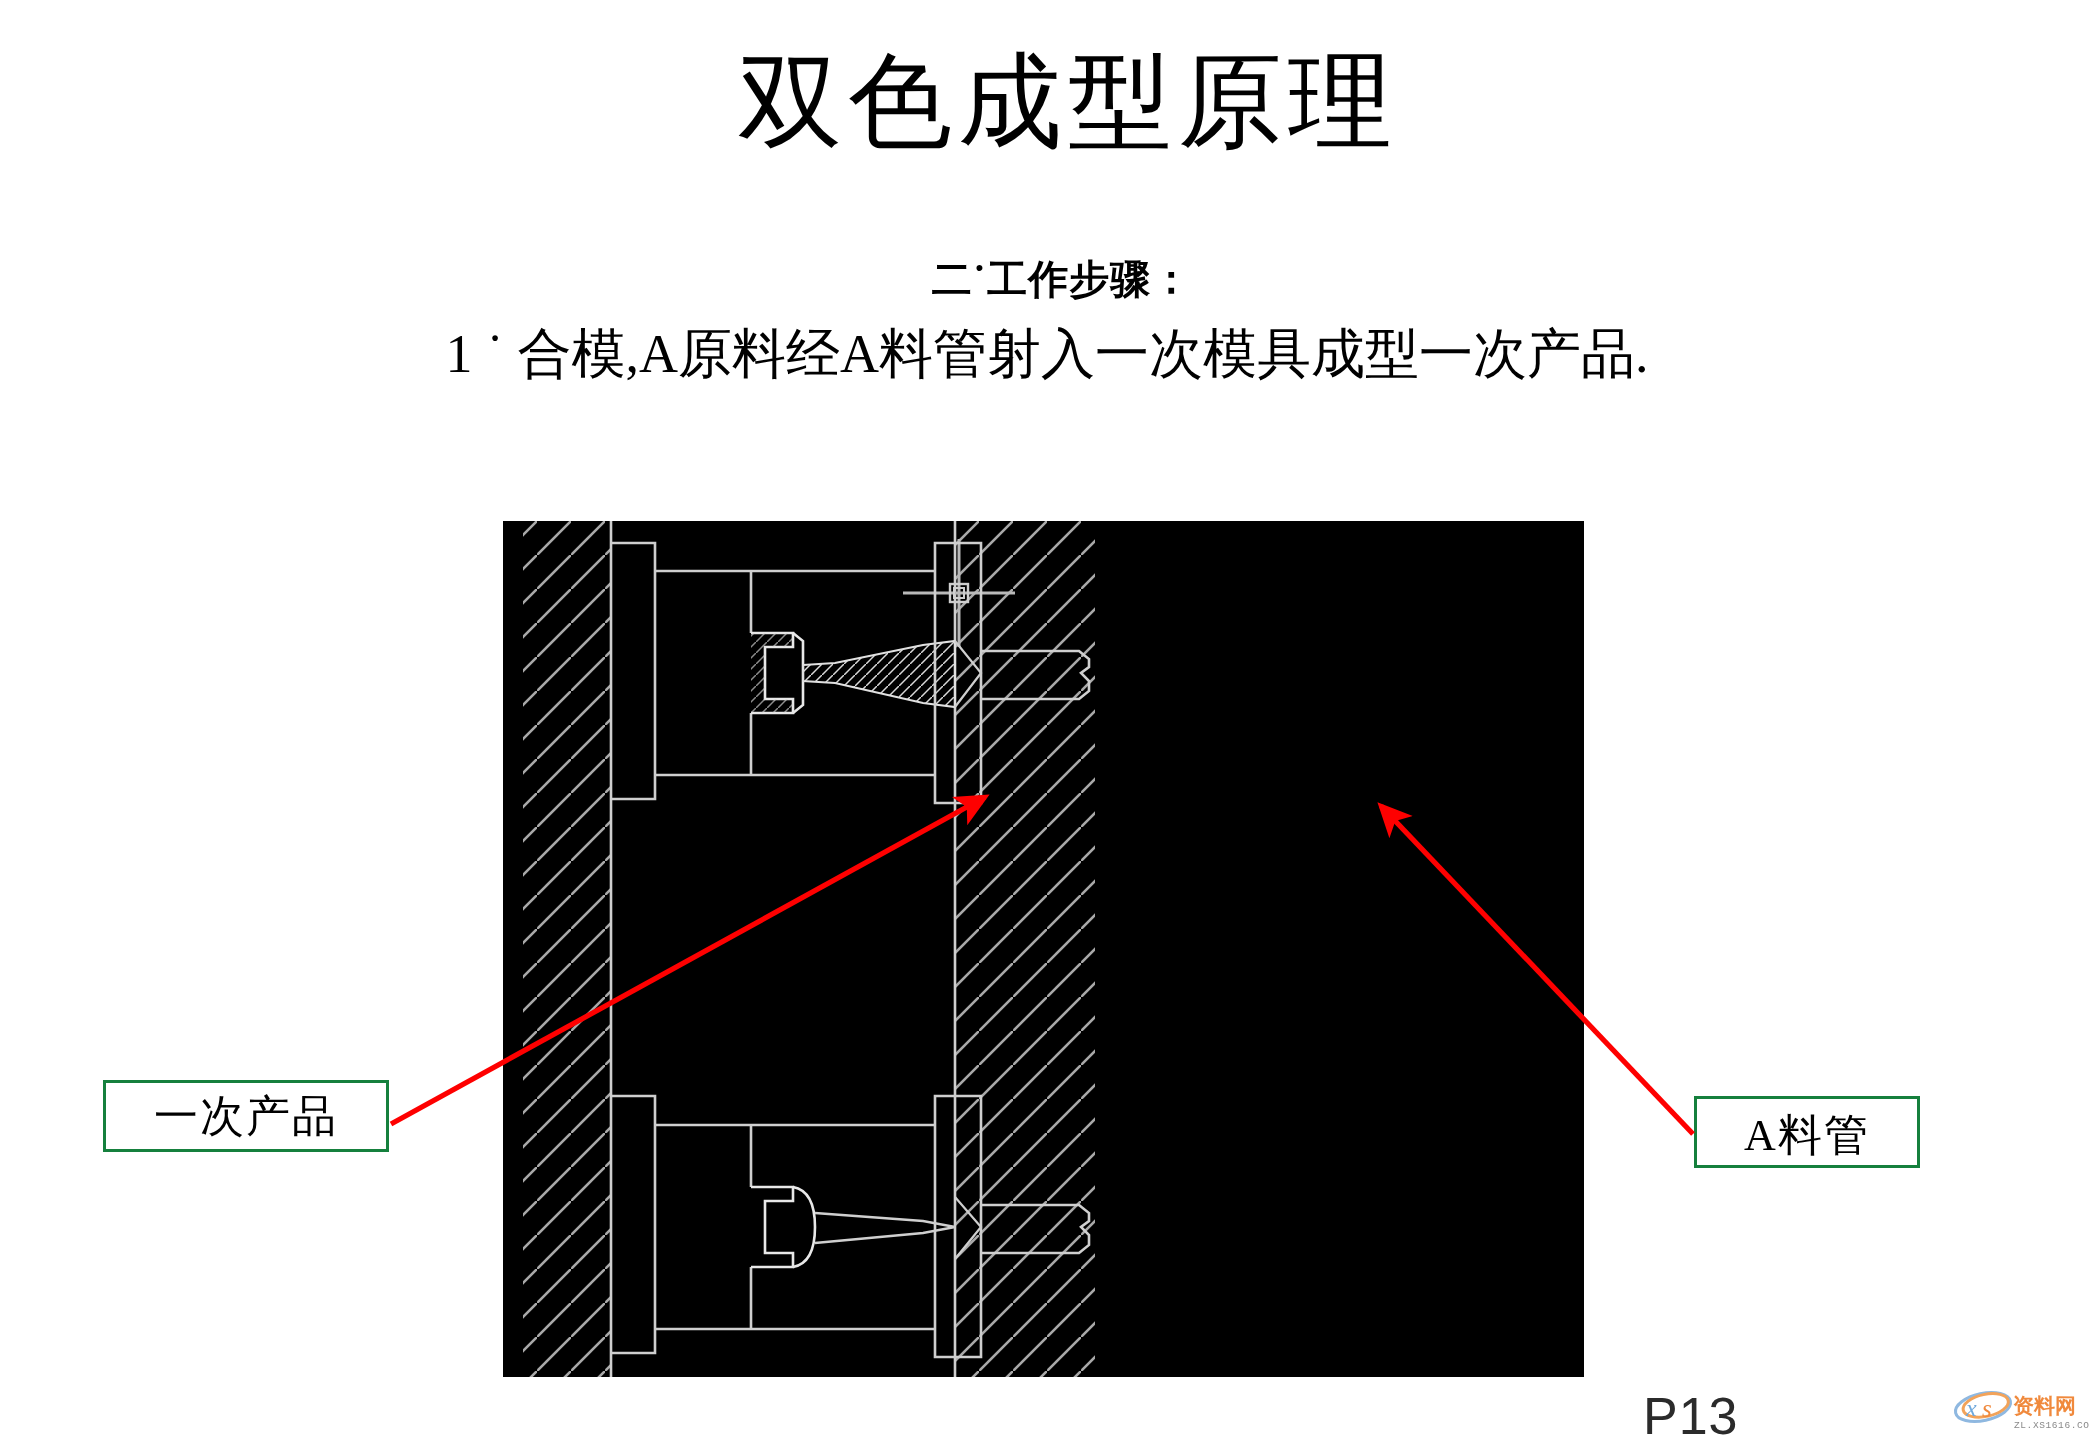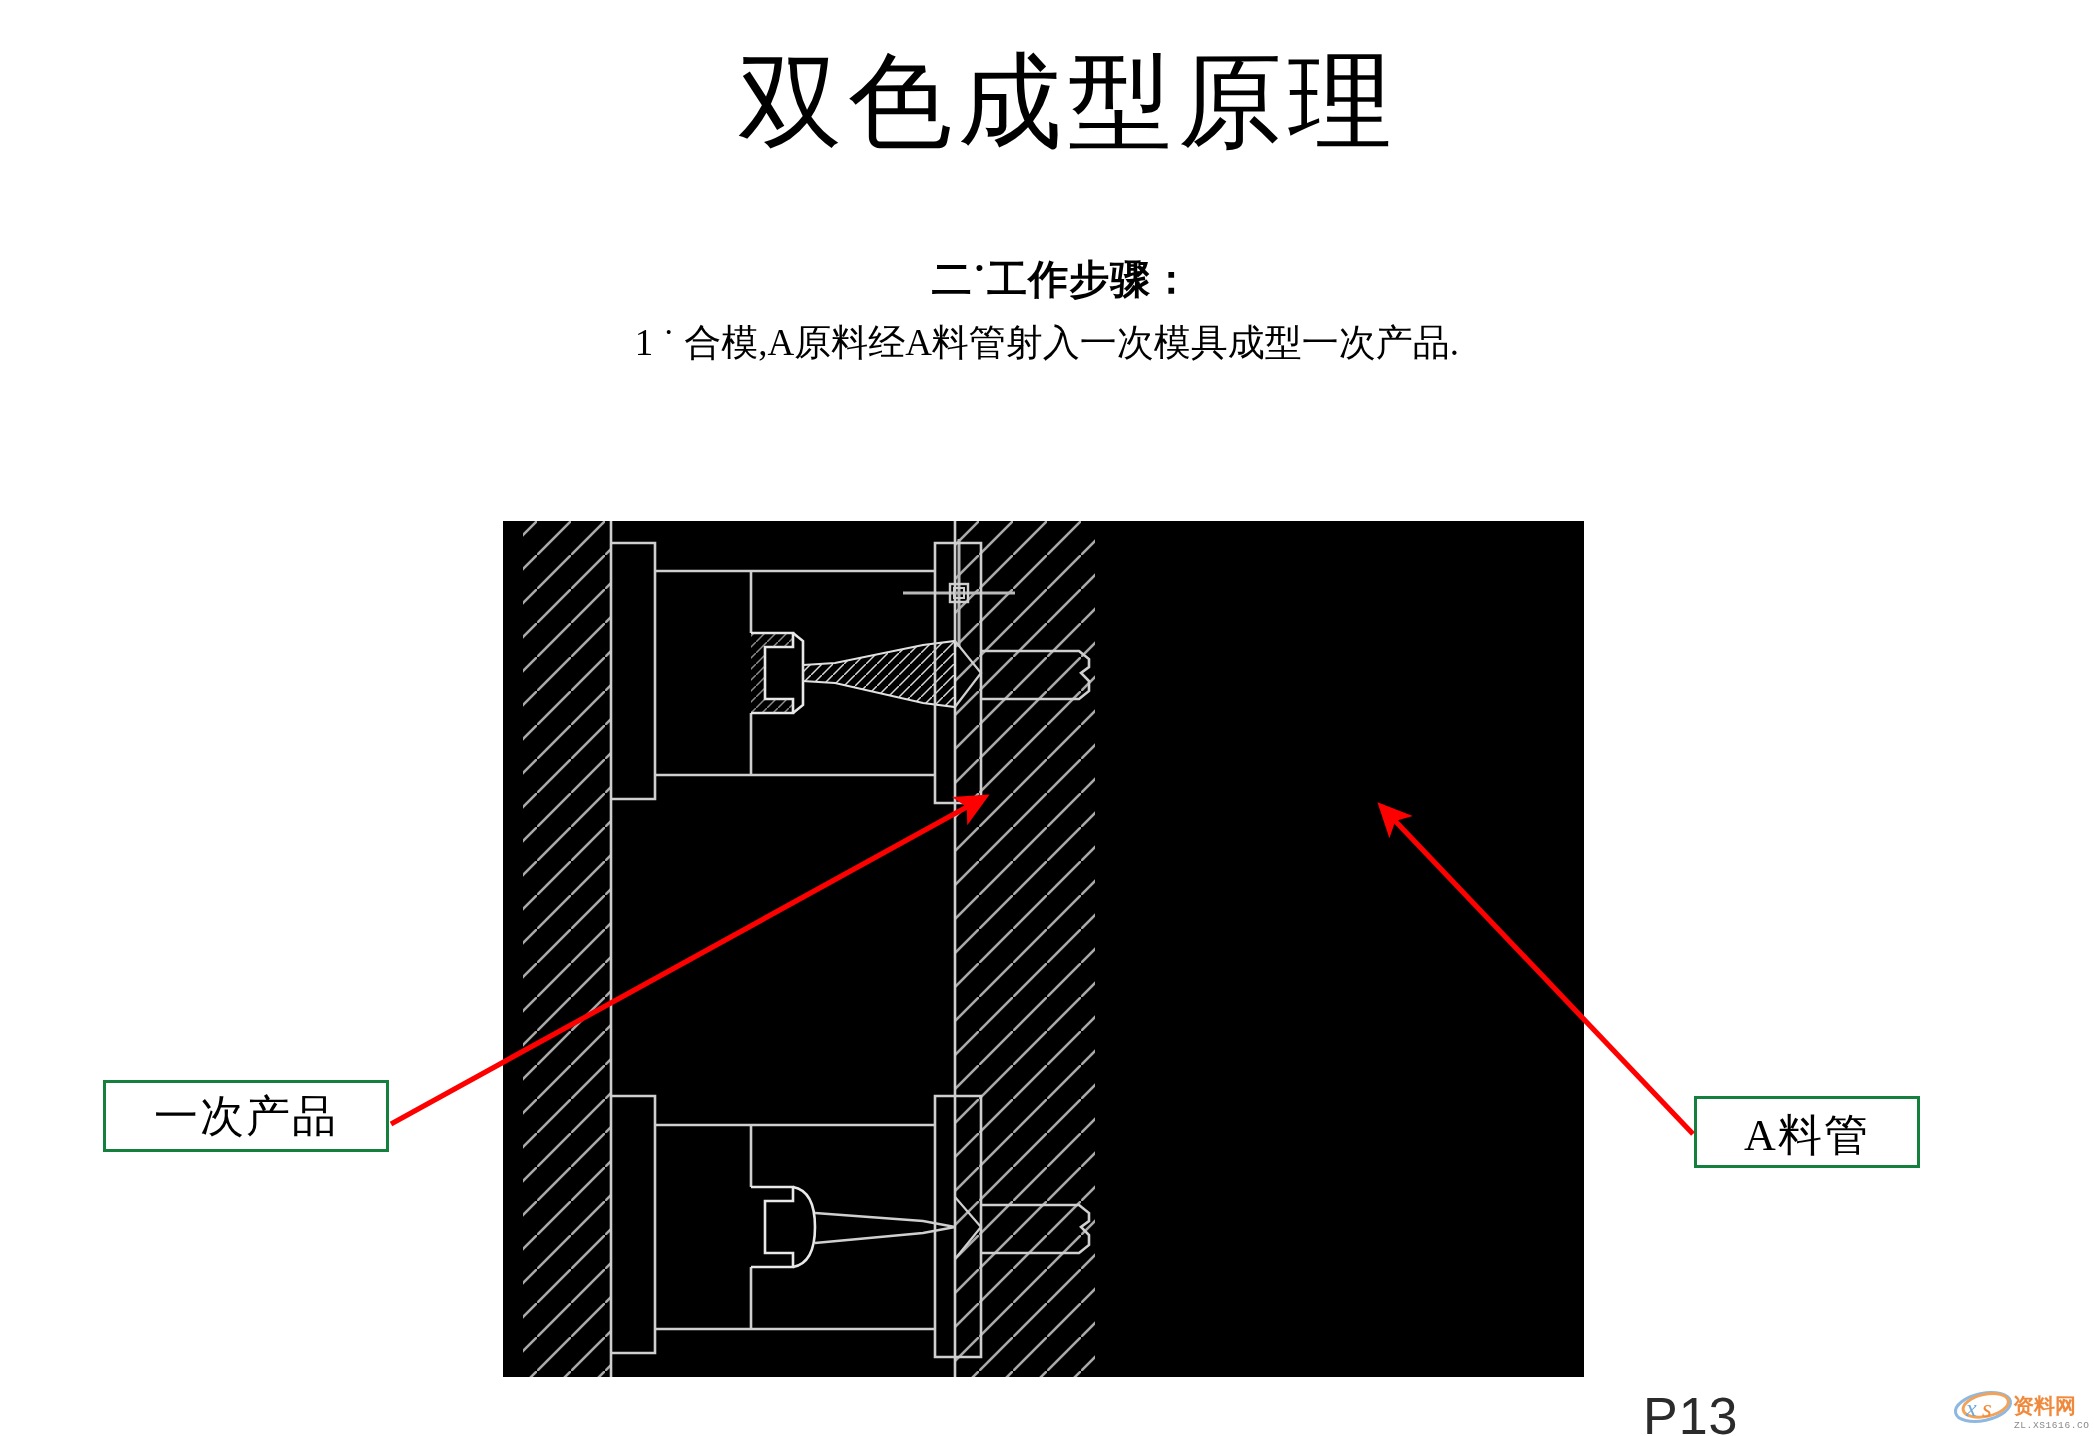--- a/index.html
+++ b/index.html
@@ -48,21 +48,21 @@
     margin-top: 20px;
   }
 
   #step-line {
     position: absolute;
     left: 0;
     top: 318px;
     width: 100%;
     text-align: center;
     font-family: "Liberation Serif", "DejaVu Serif", serif;
-    font-size: 37px;
+    font-size: 54px;
     letter-spacing: 0px;
     color: #000000;
     white-space: nowrap;
   }
 
   
   #cad-panel {
     position: absolute;
     left: 503px;
     top: 521px;

